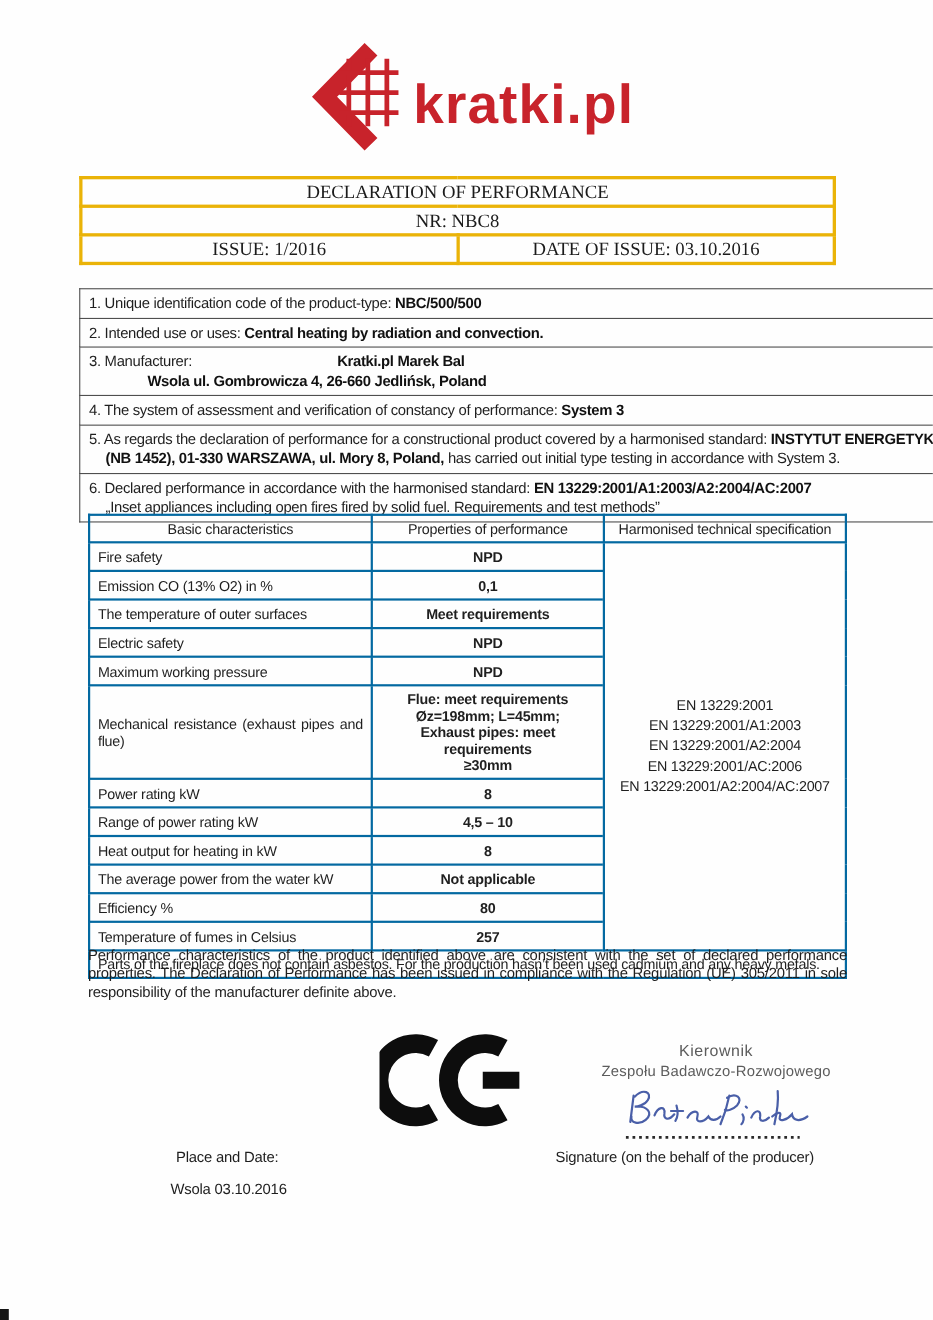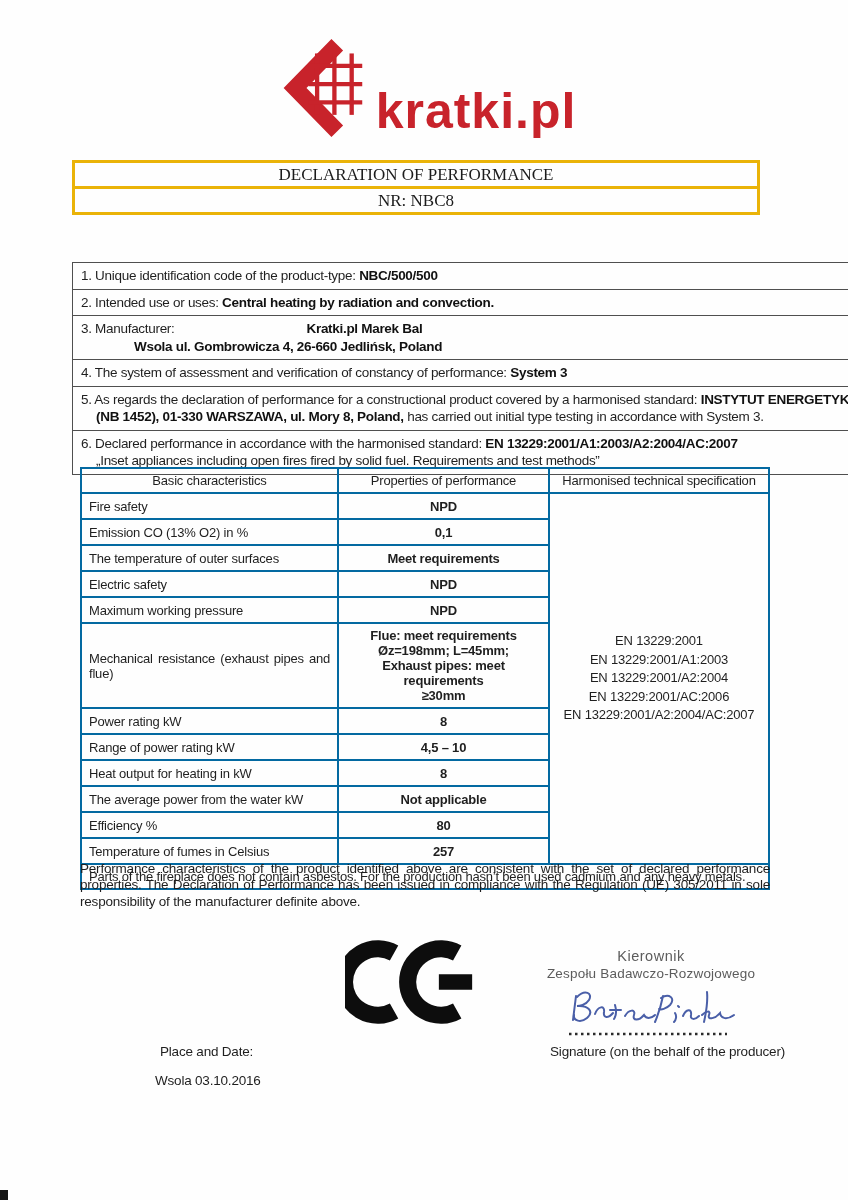--- a/index.html
+++ b/index.html
@@ -9,21 +9,21 @@
     font-family: "Liberation Sans", sans-serif;
     color: #1e1e1e;
     position: relative;
     overflow: hidden;
   }
   .page { position: absolute; inset: 0; background: #fefefe; }
 
   
   .logo {
     position: absolute; top: 36px; left: 0; right: 0;
-    display: flex; justify-content: center; align-items: flex-end; gap: 8px;
+    display: flex; justify-content: center; align-items: center; gap: 8px;
   }
   .logo-icon { width: 96px; height: 104px; }
   .logo-word {
     font-size: 50px; font-weight: bold; letter-spacing: 1px;
     color: #c8232b; padding-top: 14px;
     font-family: "Liberation Sans", sans-serif;
   }
 
   
   table { border-collapse: collapse; }
@@ -71,21 +71,21 @@
   }
 
   
   .ce-mark { position: absolute; top: 933px; left: 345px; width: 128px; height: 98px; }
   .sig-block { position: absolute; top: 948px; left: 520px; width: 262px; text-align: center; }
   .sig-role1 { font-size: 14.5px; color: #5c5c5c; letter-spacing: 0.5px; }
   .sig-role2 { font-size: 13.5px; color: #5c5c5c; margin-top: 2px; letter-spacing: 0.2px; }
   .sig-svg { width: 172px; height: 56px; margin-top: 4px; }
   .sig-caption {
     position: absolute; top: 1044px; left: 505px; width: 280px;
-    font-size: 13.5px; letter-spacing: -0.2px; text-align: right; color: #1f1f1f;
+    font-size: 13.5px; letter-spacing: -0.2px; text-align: left; color: #1f1f1f;
   }
   .place-label { position: absolute; top: 1044px; left: 160px; font-size: 13.5px; letter-spacing: -0.2px; }
   .place-value { position: absolute; top: 1073px; left: 155px; font-size: 13.5px; letter-spacing: -0.2px; }
 
   .corner-mark { position: absolute; left: 0; bottom: 0; width: 8px; height: 10px; background: #151515; }
 </style>
 </head>
 <body>
 
 <div class="page">
@@ -106,20 +106,24 @@
   </div>
 
   <table class="header-table">
     <tbody>
         <tr>
           <td colspan="2">DECLARATION OF PERFORMANCE</td>
         </tr>
     <tr>
           <td colspan="2">NR: NBC8</td>
         </tr>
+    <tr>
+      <td style="width:50%">ISSUE: 1/2016</td>
+      <td>DATE OF ISSUE: 03.10.2016</td>
+    </tr>
   </tbody>
     </table>
 
   <table class="items-table">
     <tbody>
         <tr>
           <td>
       <span>1. Unique identification code of the product-type: </span><b>NBC/500/500</b>
     </td>
         </tr>

